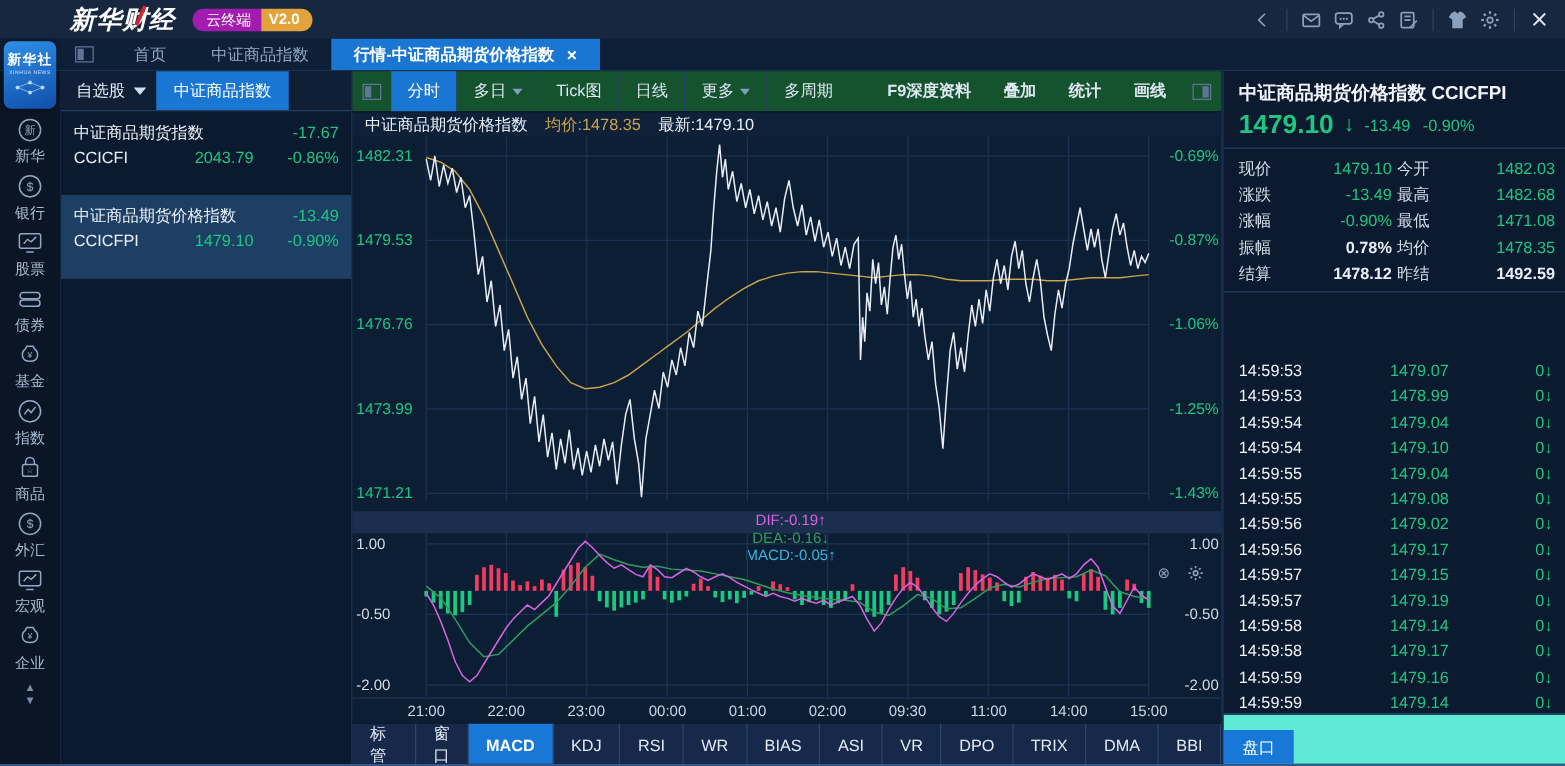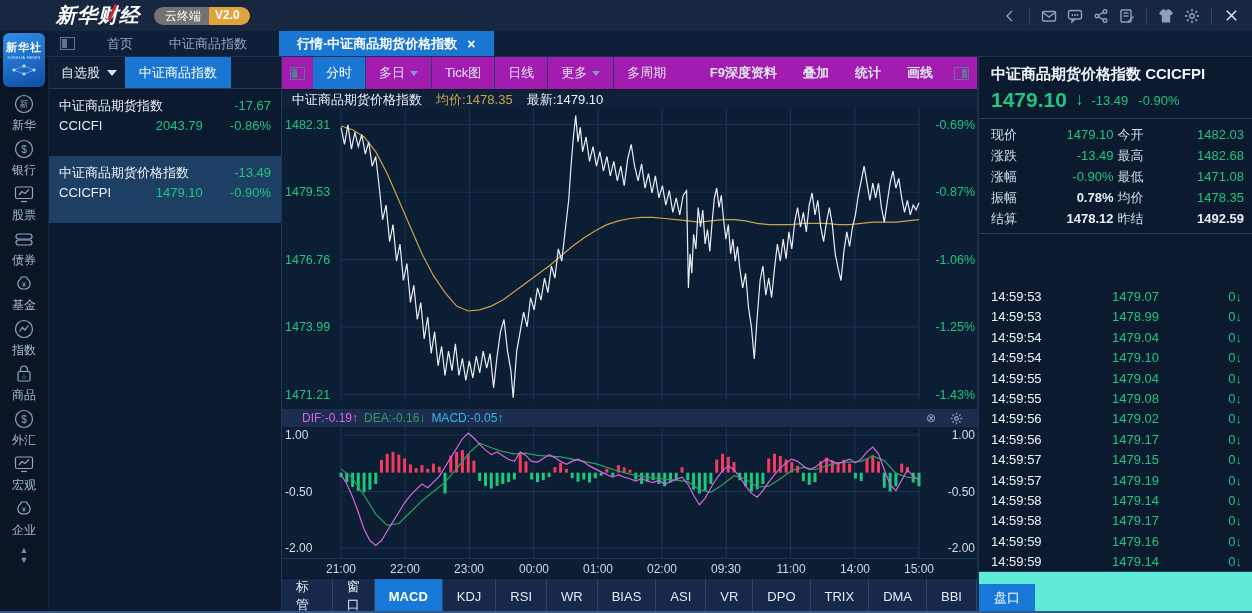--- a/index.html
+++ b/index.html
@@ -7,36 +7,36 @@
   .app { position:relative; width:1252px; height:613px; background:#0a1828; overflow:hidden;
          color:#e6edf6; font-size:13px; border-bottom:2px solid #35588a; }
   
   .topbar { position:absolute; left:0; top:0; width:1252px; height:31px; background:#16273f;
             display:flex; align-items:center; }
   .brand { margin-left:56px; position:relative; font-family:"Liberation Serif","DejaVu Serif",serif;
            font-weight:700; font-style:italic; font-size:20px; color:#fff; letter-spacing:1px; }
   .bolt { position:absolute; right:26px; top:2px; width:3px; height:17px; background:#d8262c;
           transform:rotate(24deg); }
   .pills { display:flex; margin-left:14px; height:18px; font-size:12px; }
-  .pill-l { background:#737373; color:#fff; border-radius:9px 0 0 9px; padding:1px 8px 0 11px; }
+  .pill-l { background:#a21caf; color:#fff; border-radius:9px 0 0 9px; padding:1px 8px 0 11px; }
   .pill-r { background:#e2a33c; color:#fff; font-weight:700; border-radius:0 9px 9px 0; padding:1px 10px 0 6px; }
   .top-icons { margin-left:auto; display:flex; align-items:center; height:100%; }
   .tico { width:26px; height:20px; display:flex; align-items:center; justify-content:center; cursor:pointer; }
   .tsep { width:1px; height:18px; background:#2c4163; margin:0 6px; }
   .tico svg { stroke:#8ba0bd; fill:none; stroke-width:1.4; }
   .tico svg .f { fill:#8ba0bd; stroke:none; }
   
   .tabbar { position:absolute; left:0; top:31px; width:1252px; height:26px; background:#0e1f38;
             display:flex; align-items:stretch; border-bottom:1px solid #1c3254; }
   .panel-ic { width:15px; height:13px; border:1px solid #5f7596; position:relative; align-self:center; }
   .panel-ic::before { content:""; position:absolute; top:1px; bottom:1px; width:5px; background:#5f7596; }
   .panel-ic.left::before { left:1px; } .panel-ic.right::before { right:1px; }
   .tabbar .panel-ic { margin:0 14px 0 60px; }
   .tab { display:flex; align-items:center; padding:0 18px; color:#8fa6c4; cursor:pointer; }
-  .tab.active { background:#1976d2; color:#fff; font-weight:700;margin-left:14px; }
+  .tab.active { background:#1976d2; color:#fff; font-weight:700; }
   .tab .x { margin-left:10px; font-size:14px; }
   
   .sidebar { position:absolute; left:0; top:57px; width:48px; height:556px; background:#0a1626;
              display:flex; flex-direction:column; align-items:center; padding-top:36px; }
   .side-item { height:45px; display:flex; flex-direction:column; align-items:center; color:#a9bad2;
                font-size:12px; cursor:pointer; }
   .side-item svg { stroke:#93a7c4; fill:none; stroke-width:1.2; margin-bottom:2px; }
   .side-item svg text { fill:#93a7c4; stroke:none; }
   .scrolls { margin-top:2px; color:#7d8fa8; font-size:9px; line-height:10px; text-align:center; }
   .xh-logo { position:absolute; left:3px; top:33px; width:42px; height:54px; border-radius:6px;
@@ -55,37 +55,37 @@
   .wh-tab { background:#1976d2; color:#fff; display:flex; align-items:center; padding:0 14px; cursor:pointer; }
   .w-row { padding:7px 10px 20px 10px; cursor:pointer; }
   .w-row.sel { background:#1d3f63; }
   .w-line { display:flex; justify-content:space-between; line-height:20px; }
   .w-name { color:#e9eff7; } .w-code { color:#e9eff7; }
   .grn { color:#1fc580; }
   .w-line2 span.px { flex:1; text-align:right; margin-right:27px; }
   
   .main { position:absolute; left:281px; top:57px; width:696px; height:556px; background:#0c1e33;
           border-left:1px solid #1e3656; }
-  .ctoolbar { height:32px; background:#a21caf; display:flex; align-items:stretch; }
+  .ctoolbar { height:32px; background:#14532d; display:flex; align-items:stretch; }
   .ct-btn { display:flex; align-items:center; padding:0 13px; color:#dfe7f2; cursor:pointer;
             border-left:1px solid #27406a; white-space:nowrap; }
   .ct-btn:first-child { border-left:none; }
   .ct-btn.active { background:#1976d2; color:#fff; }
   .ct-btn .caret { border-top-width:5px; border-left-width:4px; border-right-width:4px; margin-left:5px;
                    border-top-color:#7f9dc6; }
   .ct-right { margin-left:auto; display:flex; align-items:stretch;font-weight:bold; }
   .ct-right .ct-btn { border-left:none; }
   .ctoolbar .panel-ic { align-self:center; margin:0 8px; }
   .chead { height:20px; background:#0e2138; display:flex; align-items:center; padding-left:10px;
            font-size:13px; border-top:1px solid #0a1828; }
   .chead .t { color:#e9eff7; margin-right:14px; }
   .yel { color:#c9a24c; }
   .chead .v { margin-right:14px; color:#e9eff7; }
   .macd-head { height:18px; background:#1c2e4e; display:flex; align-items:center; padding:0 8px 0 20px;
-               font-size:12px; }
+               font-size:12px;flex-direction:column; }
   .macd-head span { margin-right:6px; }
   .dif { color:#d964e0; } .dea { color:#2f9e5f; } .macdc { color:#38b6e3; }
   .macd-ic { margin-left:auto; display:flex; gap:8px; color:#8ba0bd; font-size:12px; }
   .xaxis { position:relative; height:20px; background:#0c1e33; border-top:1px solid #1b3353;
            font-size:12px; color:#cfd9e6; }
   .xaxis span { position:absolute; top:3px; width:44px; text-align:center; }
   .indbar { height:35px; background:#16294a; display:flex; align-items:stretch; border-top:1px solid #0a1626; }
   .ind-btn { display:flex; align-items:center; padding:0 14px; border-right:1px solid #2e4468;
              color:#e3eaf4; cursor:pointer; }
   .ind-btn.active { background:#1878d8; color:#fff; font-weight:700; }

